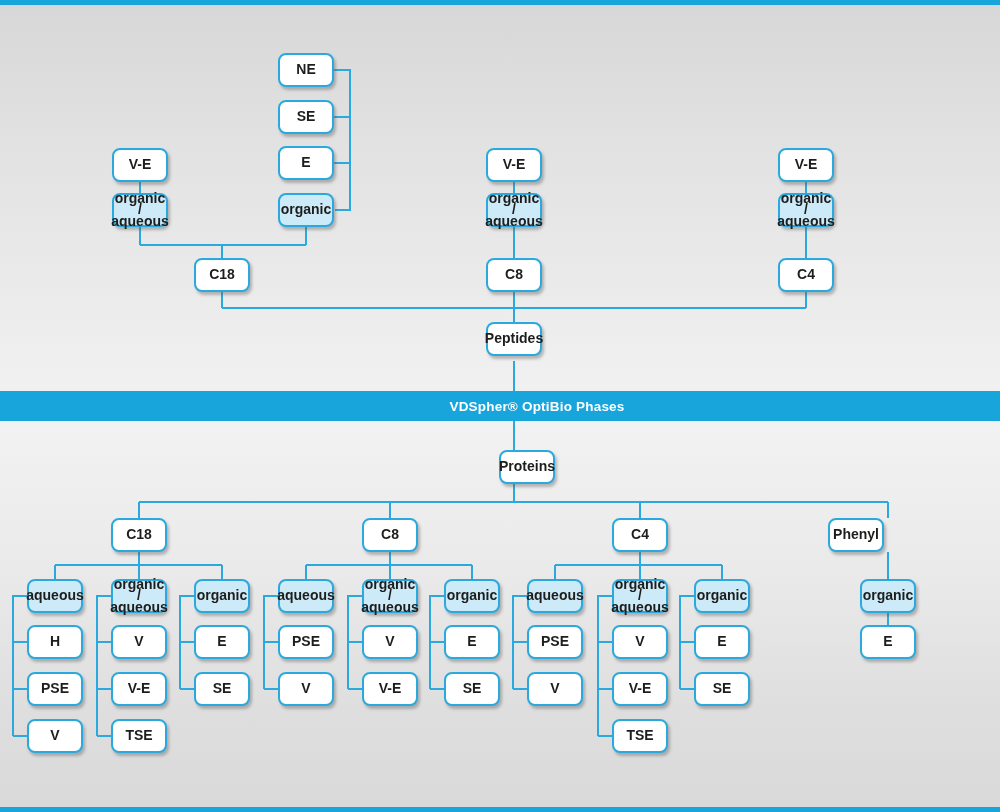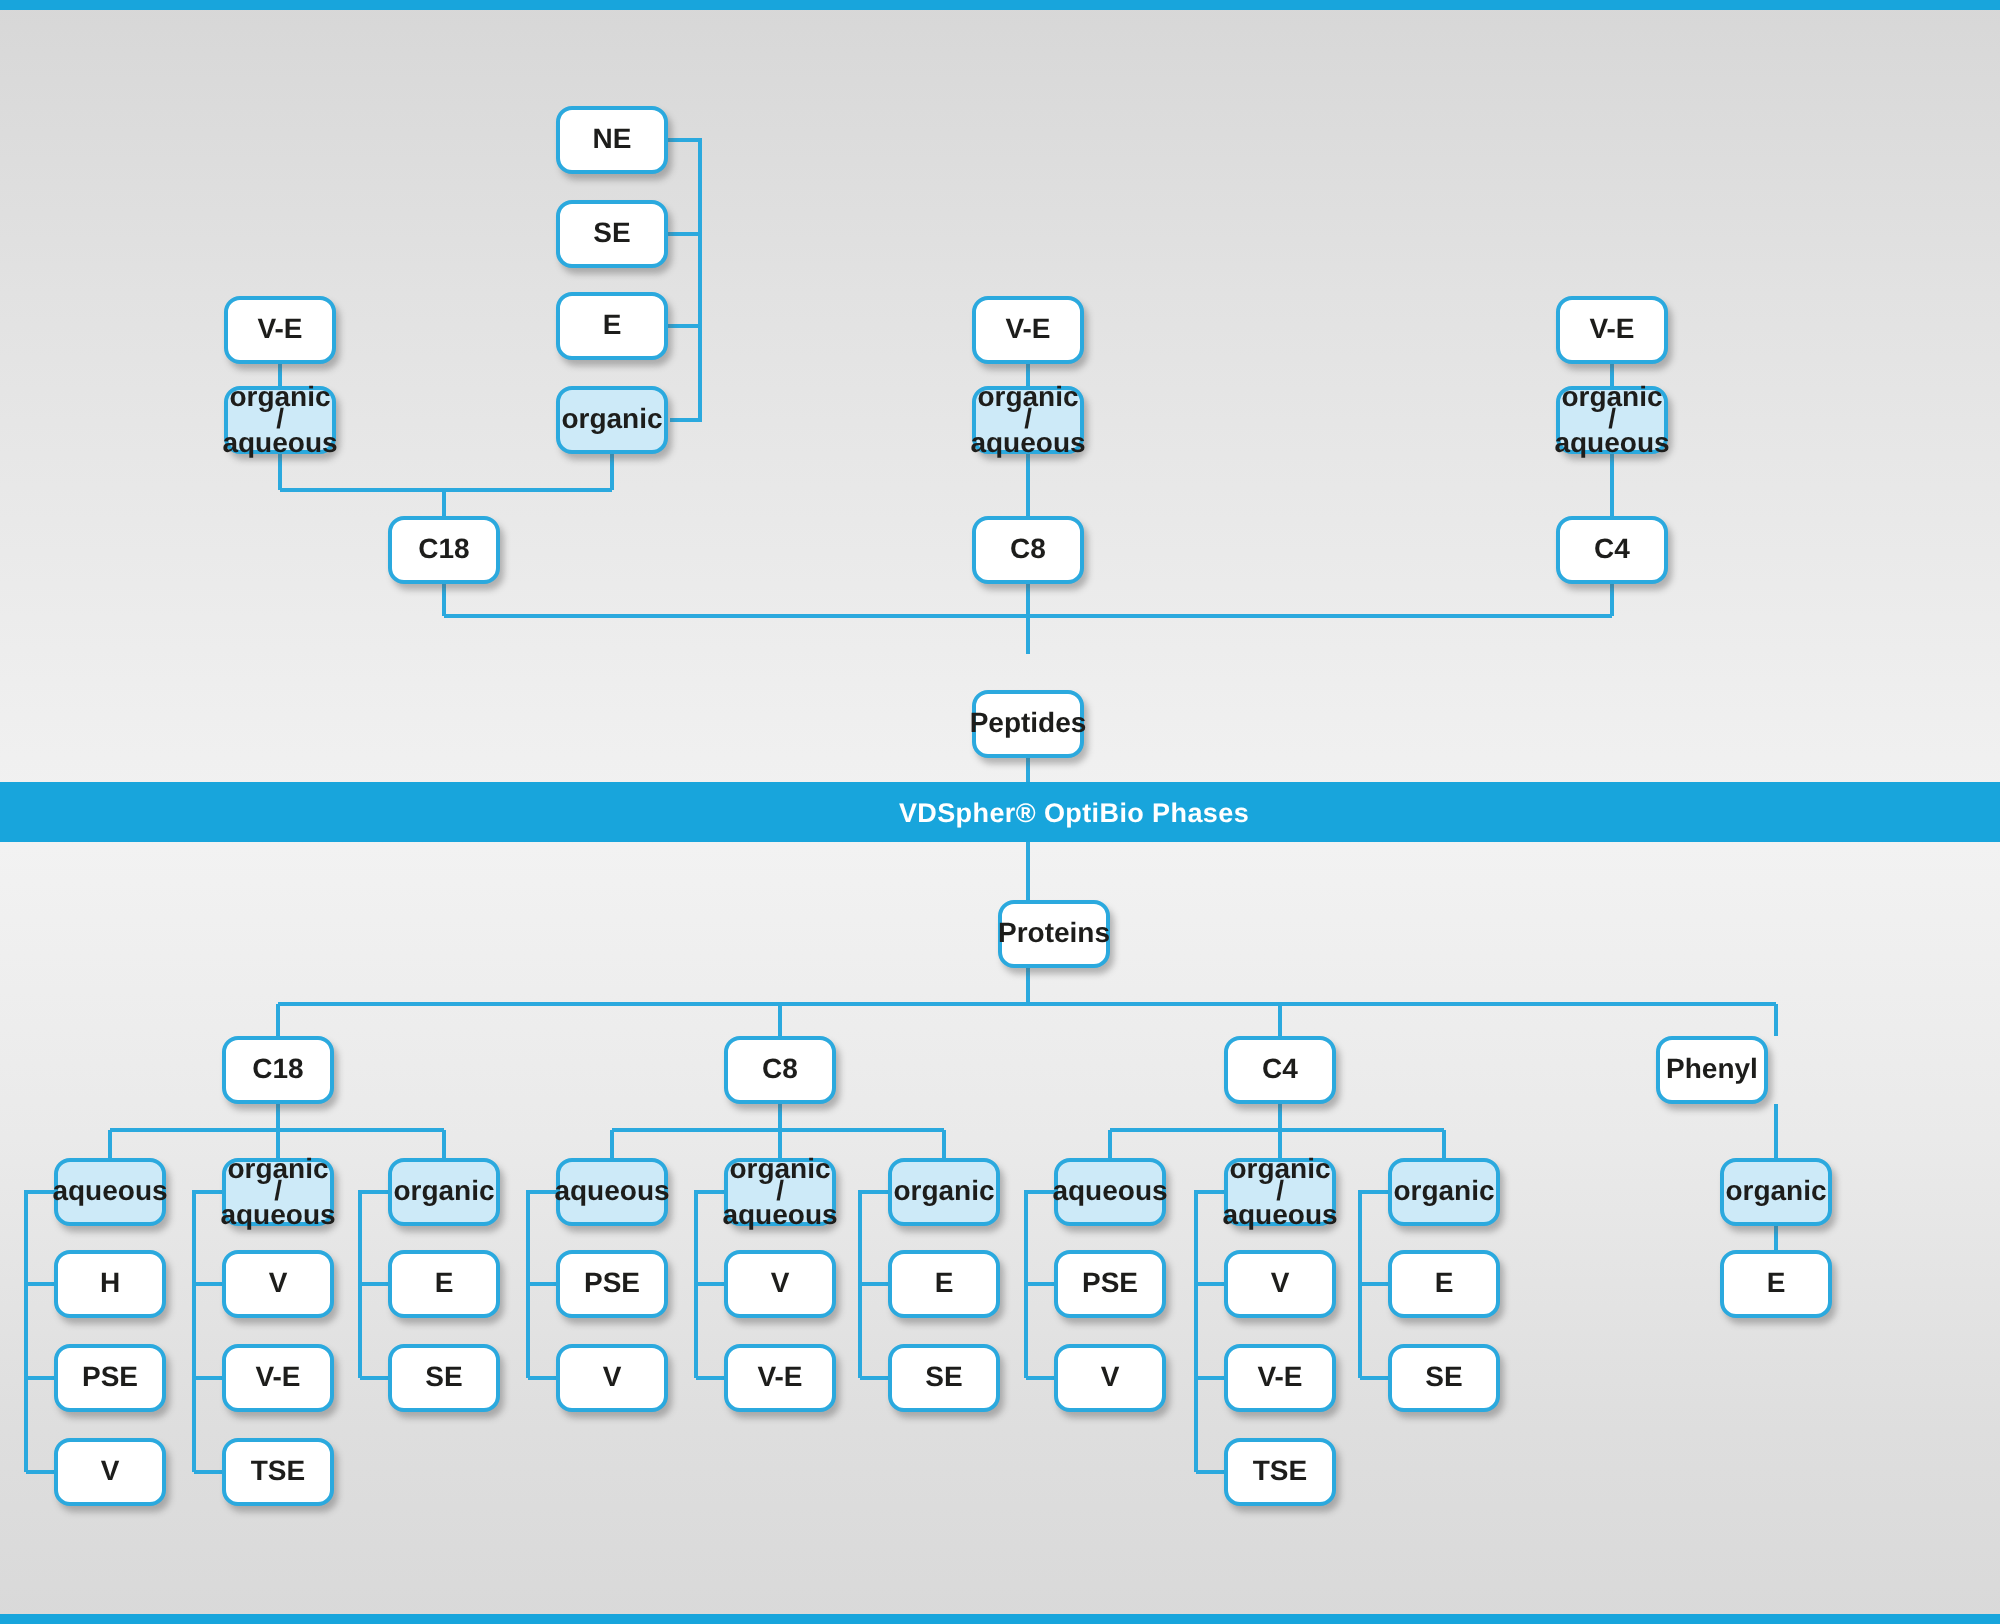--- a/index.html
+++ b/index.html
@@ -83,21 +83,21 @@
   <div class="node" style="left:486px;top:148px">V-E</div>
   <div class="node blue" style="left:486px;top:193px">organic /
 aqueous</div>
   <div class="node" style="left:486px;top:258px">C8</div>
 
   <div class="node" style="left:778px;top:148px">V-E</div>
   <div class="node blue" style="left:778px;top:193px">organic /
 aqueous</div>
   <div class="node" style="left:778px;top:258px">C4</div>
 
-  <div class="node" style="left:486px;top:345px">Peptides</div>
+  <div class="node" style="left:486px;top:322px">Peptides</div>
 
   <div id="banner">VDSpher® OptiBio Phases</div>
 
   <div class="node" style="left:499px;top:450px">Proteins</div>
 
   <div class="node" style="left:111px;top:518px">C18</div>
   <div class="node" style="left:362px;top:518px">C8</div>
   <div class="node" style="left:612px;top:518px">C4</div>
   <div class="node" style="left:828px;top:518px">Phenyl</div>
 

